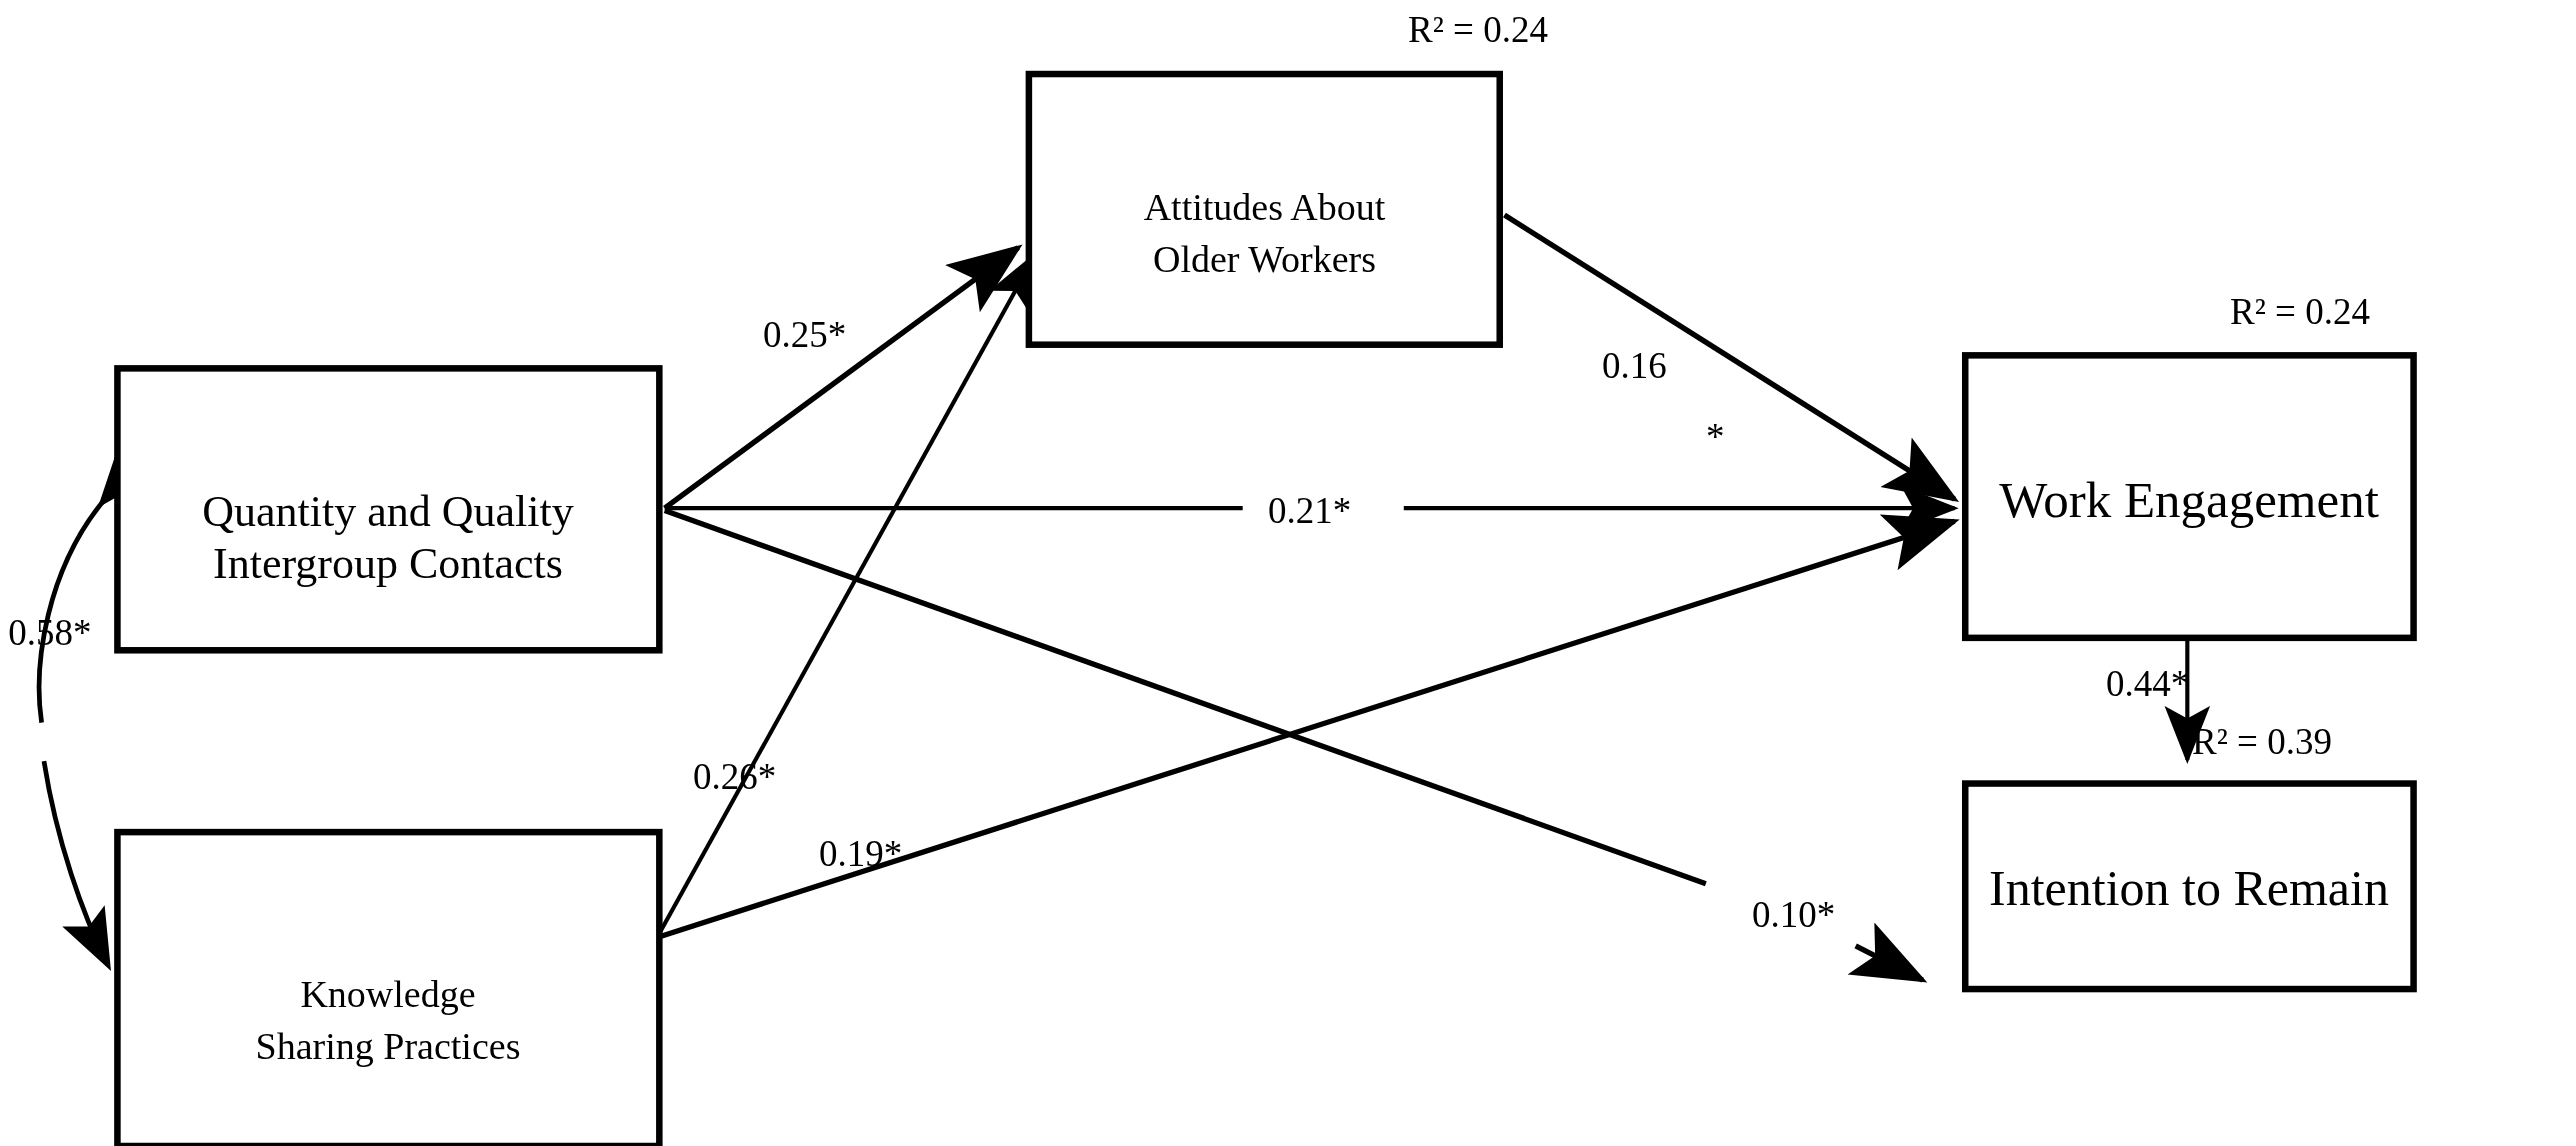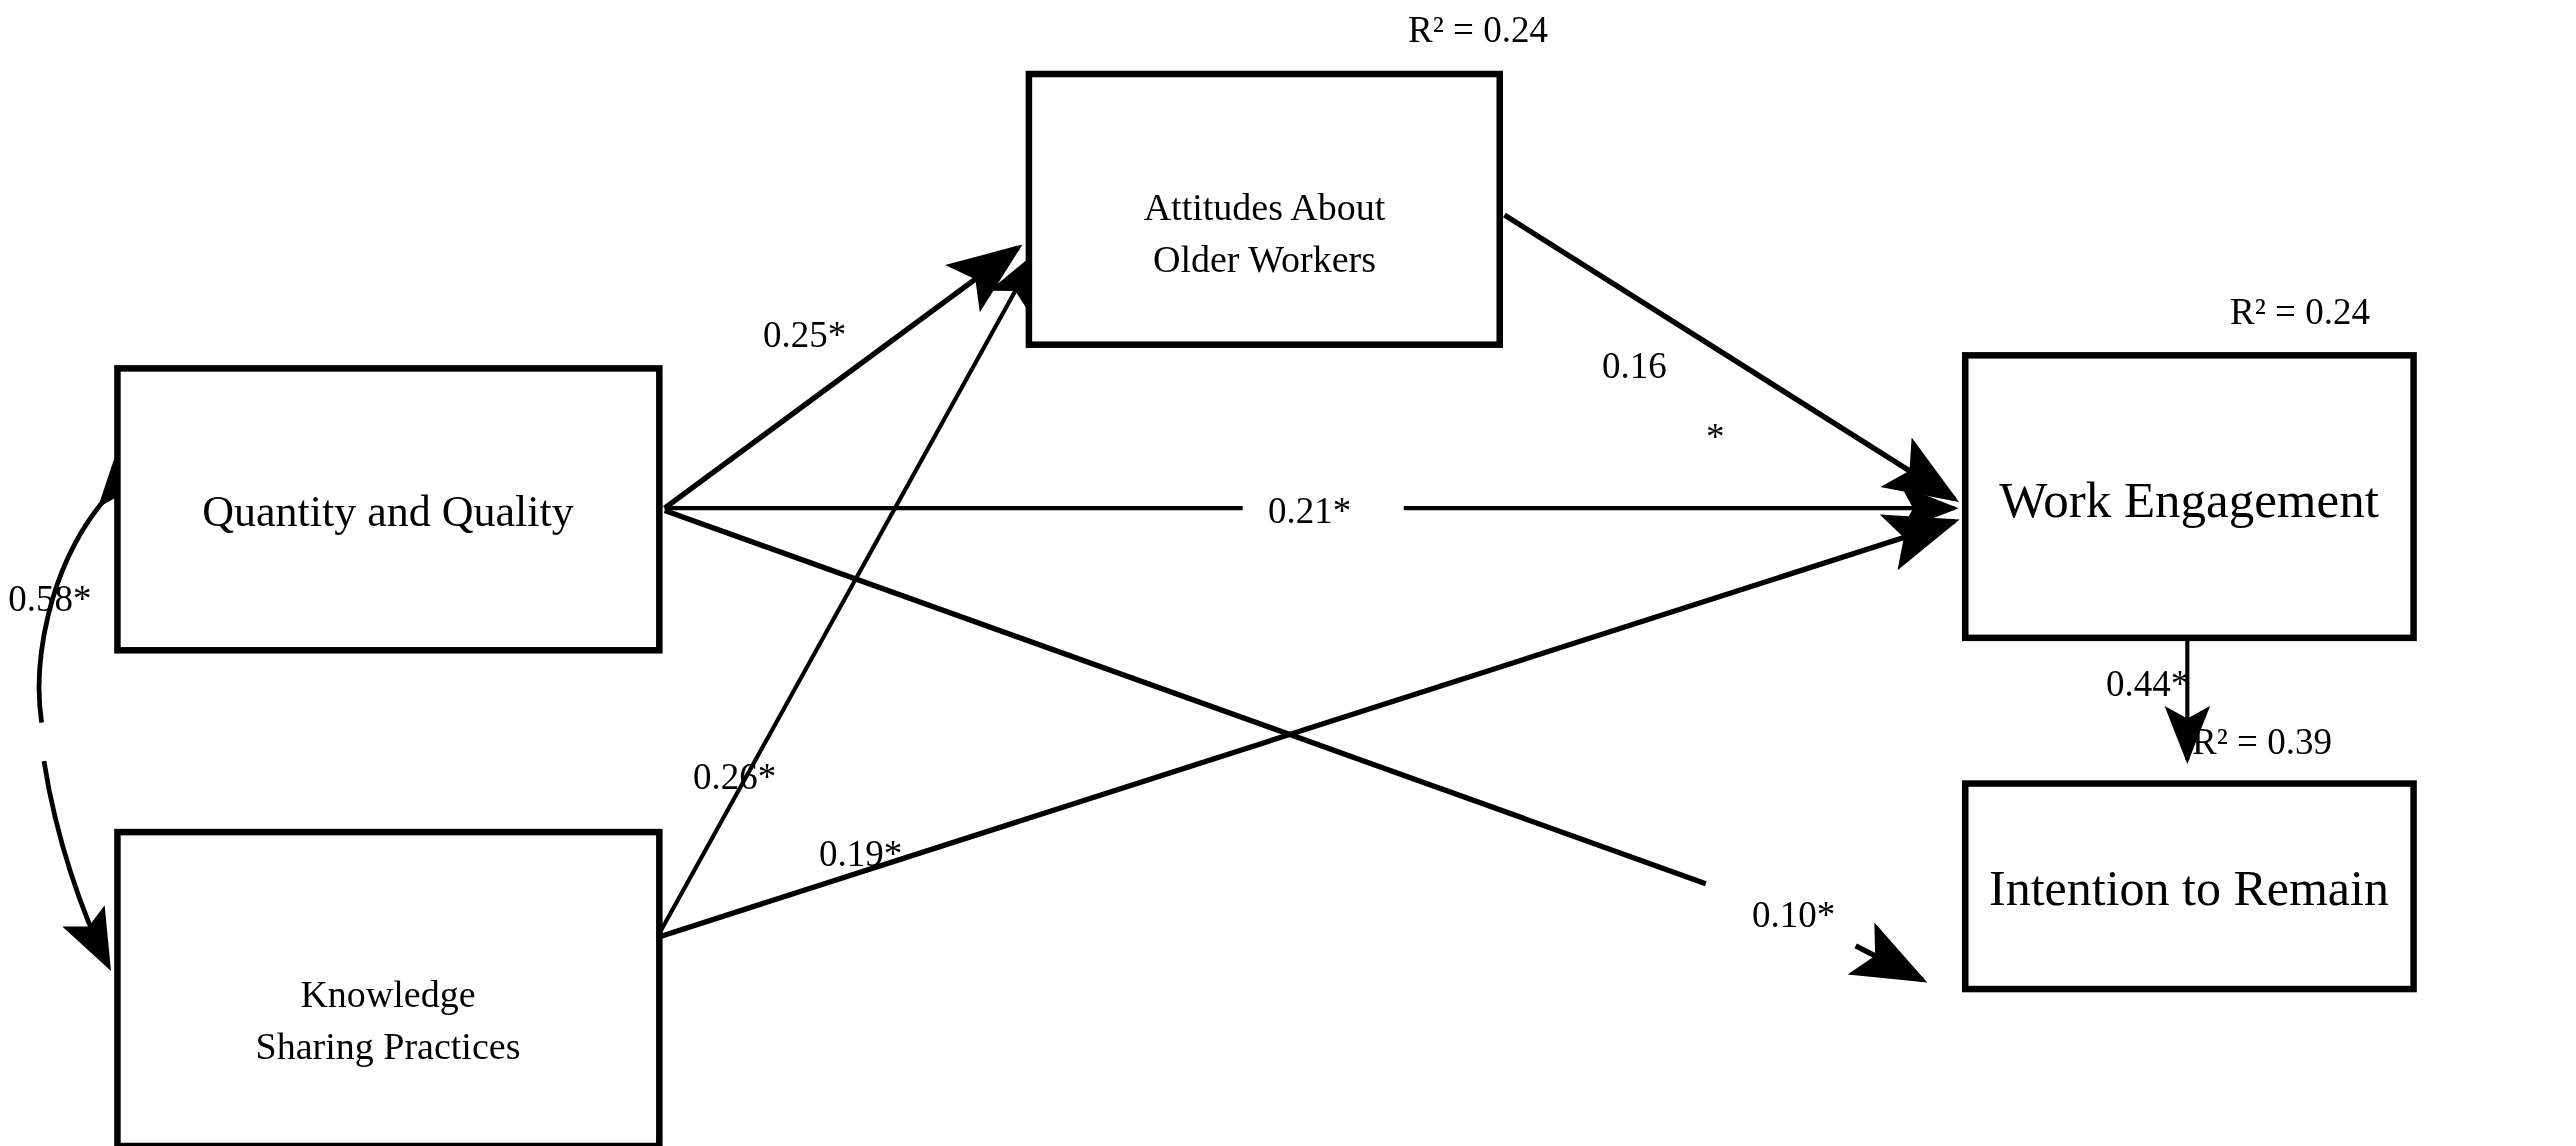--- a/index.html
+++ b/index.html
@@ -117,20 +117,21 @@
     </g>
 
     <g>
       <rect class="node-box" x="3318" y="1323" width="757" height="347"></rect>
     </g>
 
   </svg>
 
   <div style="position:absolute; left:117px; top:486px; width:542px; text-align:center; font-size:44px; line-height:52px;">
     <div>Quantity and Quality</div>
+    <div>Intergroup Contacts</div>
   </div>
 
   <div style="position:absolute; left:117px; top:948px; width:542px; text-align:center; font-size:38px; line-height:52px;margin-top:20px;">
     <div>Knowledge</div>
     <div>Sharing Practices</div>
   </div>
 
   <div style="position:absolute; left:1029px; top:181px; width:471px; text-align:center; font-size:38px; line-height:52px;">
     <div>Attitudes About</div>
     <div>Older Workers</div>
@@ -159,16 +160,16 @@
   <div style="position:absolute; left:1602px; top:344px; font-size:37px; white-space:nowrap;">0.16</div>
 
   <div style="position:absolute; left:1706px; top:415px; font-size:37px; white-space:nowrap;">*</div>
 
   <div style="position:absolute; left:819px; top:832px; font-size:37px; white-space:nowrap;font-family:Liberation Serif, serif;">0.19*</div>
 
   <div style="position:absolute; left:1752px; top:893px; font-size:37px; white-space:nowrap;">0.10*</div>
 
   <div style="position:absolute; left:2106px; top:662px; font-size:37px; white-space:nowrap;">0.44*</div>
 
-  <div style="position:absolute; left:8.3px; top:577px; font-size:37px; white-space:nowrap;">0.58*</div>
+  <div style="position:absolute; left:8.3px; top:611px; font-size:37px; white-space:nowrap;">0.58*</div>
 
 </div>
 
 
 </body></html>

